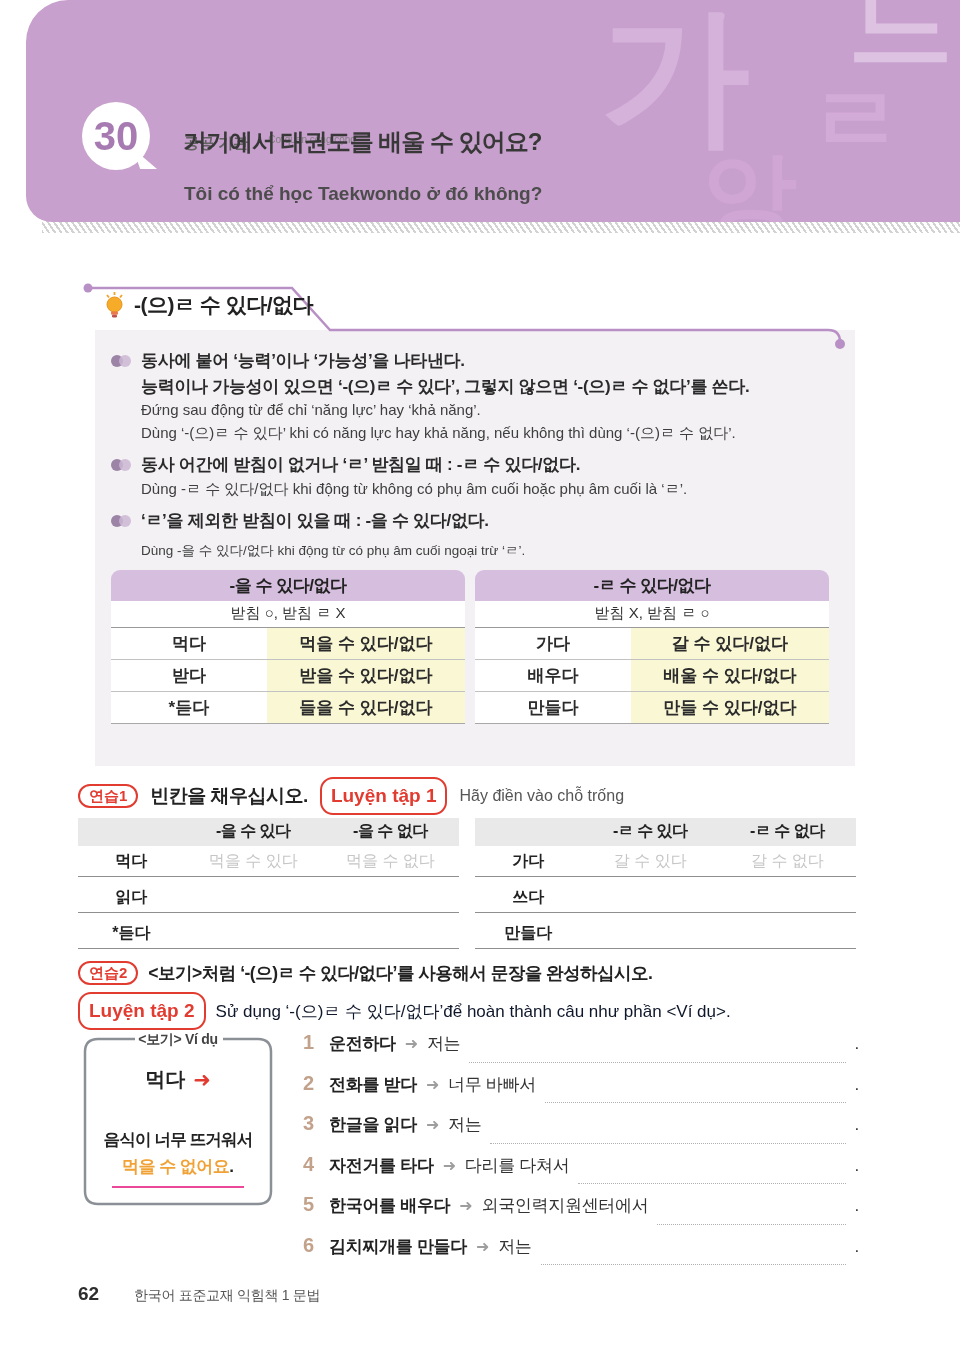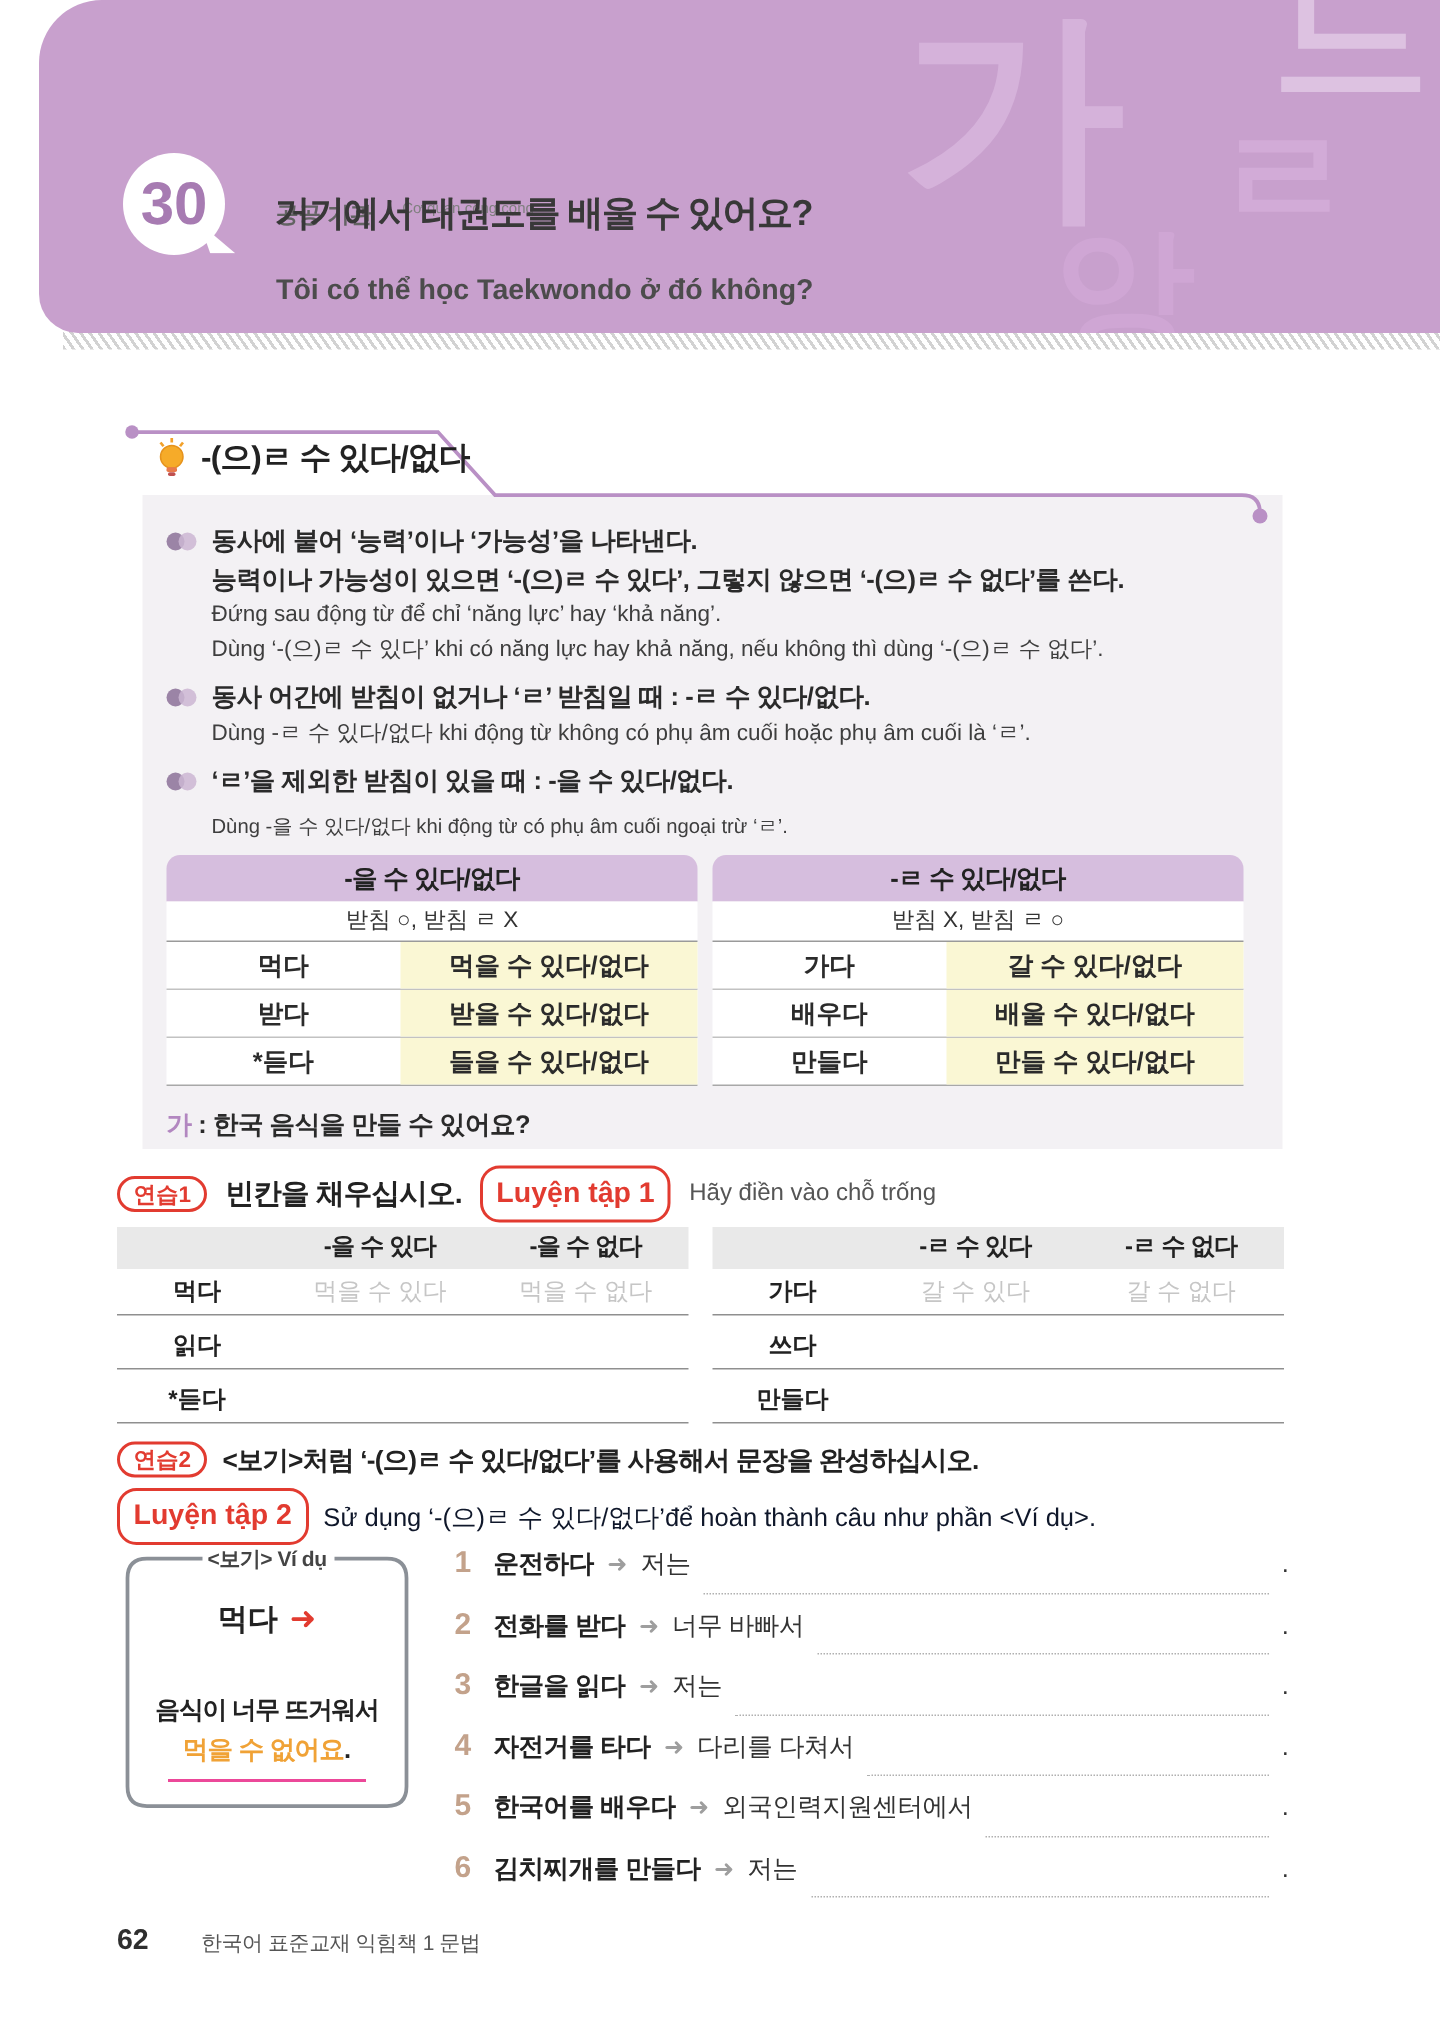--- a/index.html
+++ b/index.html
@@ -248,24 +248,20 @@
         <div class="gt-cell-r">배울 수 있다/없다</div>
       </div>
       <div class="gt-row last">
         <div class="gt-cell-l">만들다</div>
         <div class="gt-cell-r">만들 수 있다/없다</div>
       </div>
     </div>
   </div>
 
   <div class="dialogue">
-    <div>
-      <span class="dlg-label">가</span>
-      <span class="dlg-text">: 한국 음식을 만들 수 있어요?</span>
-    </div>
   </div>
 </div>
 
 <div class="ex1-header">
   <span class="badge-red">연습1</span>
   <span class="ex1-instruction">빈칸을 채우십시오.</span>
   <span class="badge-red small">Luyện tập 1</span>
   <span class="ex1-vi">Hãy điền vào chỗ trống</span>
 </div>
 

